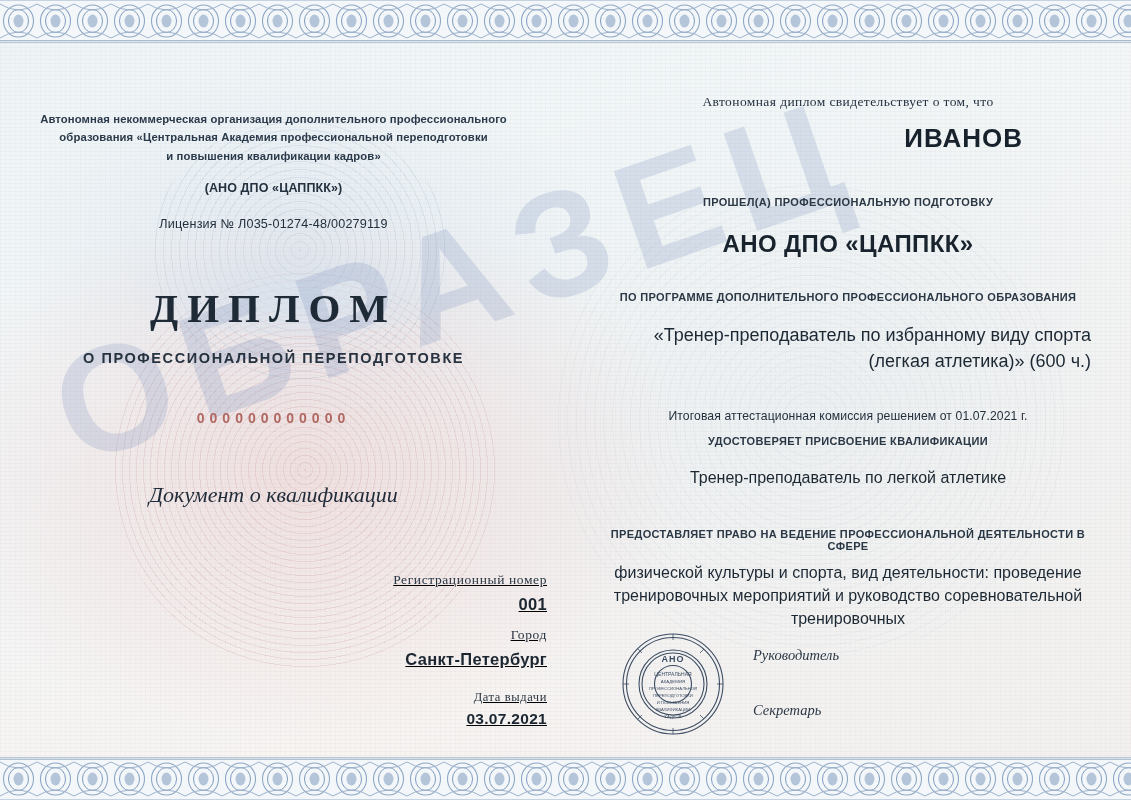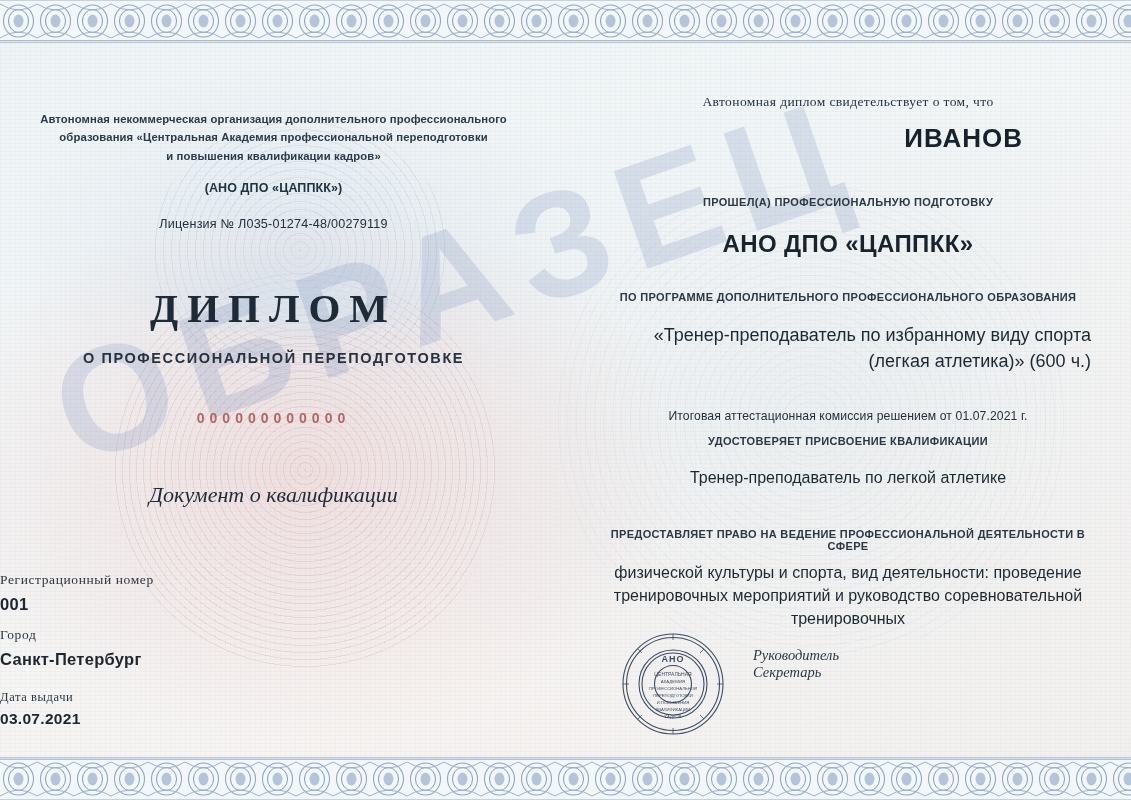--- a/index.html
+++ b/index.html
@@ -218,21 +218,22 @@
     text-align: center;
     font-family: "Liberation Serif", serif;
     font-style: italic;
     font-size: 22px;
     color: #1f2b38;
   }
 
   .field {
     position: absolute;
     left: 0; right: 18px;
-    text-align: left;
+    text-align: right;
+    text-decoration: underline;
   }
   .field .lbl {
     font-family: "Liberation Serif", serif;
     font-size: 13.5px;
     color: #2a3642;
     letter-spacing: 0.6px;
   }
   .field .val {
     margin-top: 7px;
     font-size: 16.5px;
@@ -326,21 +327,21 @@
 
   .signs {
     position: absolute;
     left: 188px;
     top: 605px;
     font-family: "Liberation Serif", serif;
     font-style: italic;
     font-size: 14.5px;
     color: #2a3744;
   }
-  .signs div + div { }
+  .signs div + div { margin-top: 38px; }
 
   
   .cloud {
     position: absolute;
     left: 130px;
     top: 245px;
     width: 330px;
     height: 90px;
     background: radial-gradient(ellipse at 50% 60%, rgba(214,226,238,0.75) 0%, rgba(214,226,238,0.15) 60%, rgba(214,226,238,0) 80%);
     border-radius: 50%;

